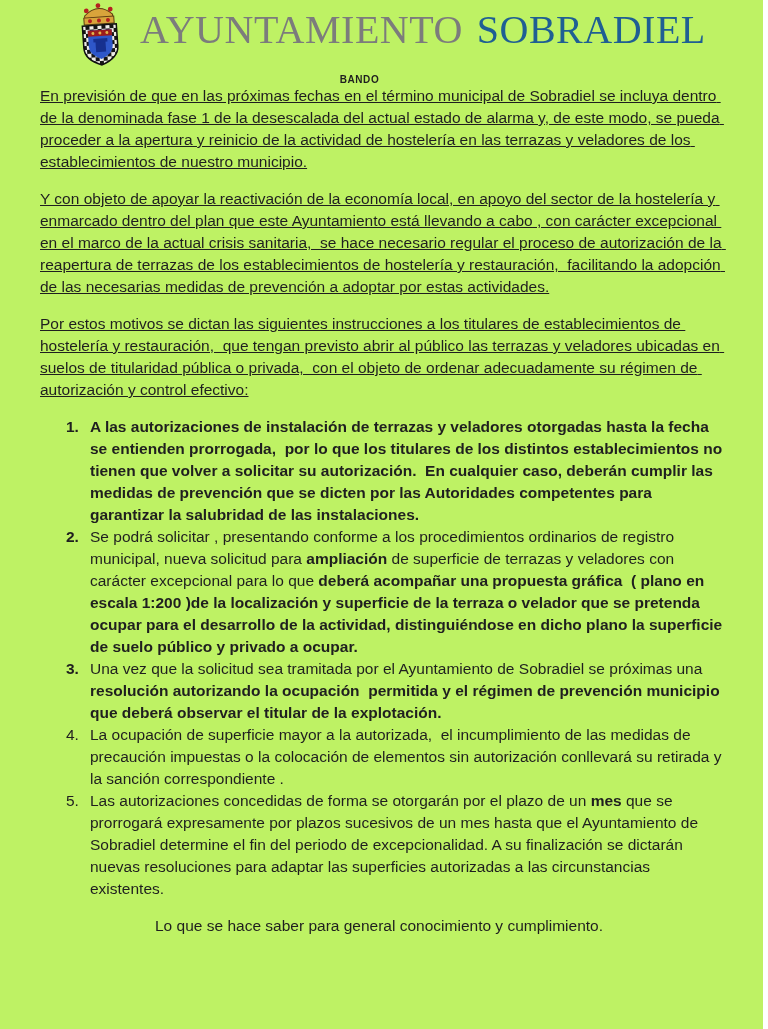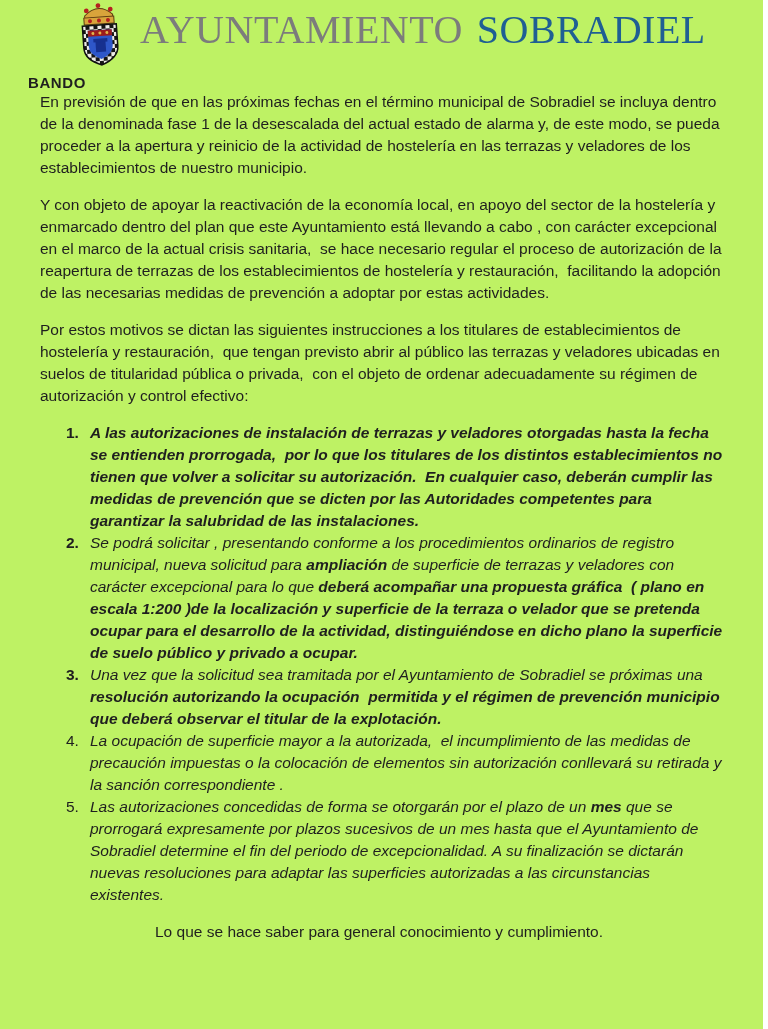--- a/index.html
+++ b/index.html
@@ -15,37 +15,37 @@
   header.doc-header{position:relative;height:66px;}
   .logo{position:absolute;left:70px;top:1px;}
   .org-title{
     position:absolute;left:140px;top:6px;
     font-family:"Liberation Serif","DejaVu Serif",serif;
     font-size:40px;letter-spacing:0.5px;white-space:nowrap;
   }
   .org-w1{margin-right:14px;}
   .doc-title{
     margin-top:8px;
-    text-align:left;
+    text-align:center;
     padding-right:44px;
-    font-size:15px;font-weight:700;letter-spacing:0.6px;margin-left:28px;
+    font-size:10px;font-weight:700;letter-spacing:0.6px;
   }
   .content{padding:0 38px 0 40px;font-size:15.5px;line-height:22px;}
   .intro{
     margin:20px 0 42px 0;
     font-weight:700;
     white-space:pre-wrap;
     text-indent:6px;
   }
-  .para{margin:0 0 15px 0;white-space:pre-wrap;}
+  .para{margin:0 0 15px 0;white-space:pre-wrap;text-decoration:underline;}
   .list{margin-top:12px;padding-left:26px;}
   .li{display:flex;align-items:flex-start;}
   .num{flex:0 0 24px;width:24px;}
   .num.bold{font-weight:700;}
-  .li-text{flex:1;white-space:pre-wrap;font-style:italic;}
+  .li-text{flex:1;white-space:pre-wrap;}
   .li-text .b{font-weight:700;}
   .closing{margin-top:14px;font-size:15.5px;line-height:24px;}
   .closing-line1{padding-left:115px;}
 </style>
 </head>
 <body>
 
 <div class="page">
 
   <header class="doc-header">

